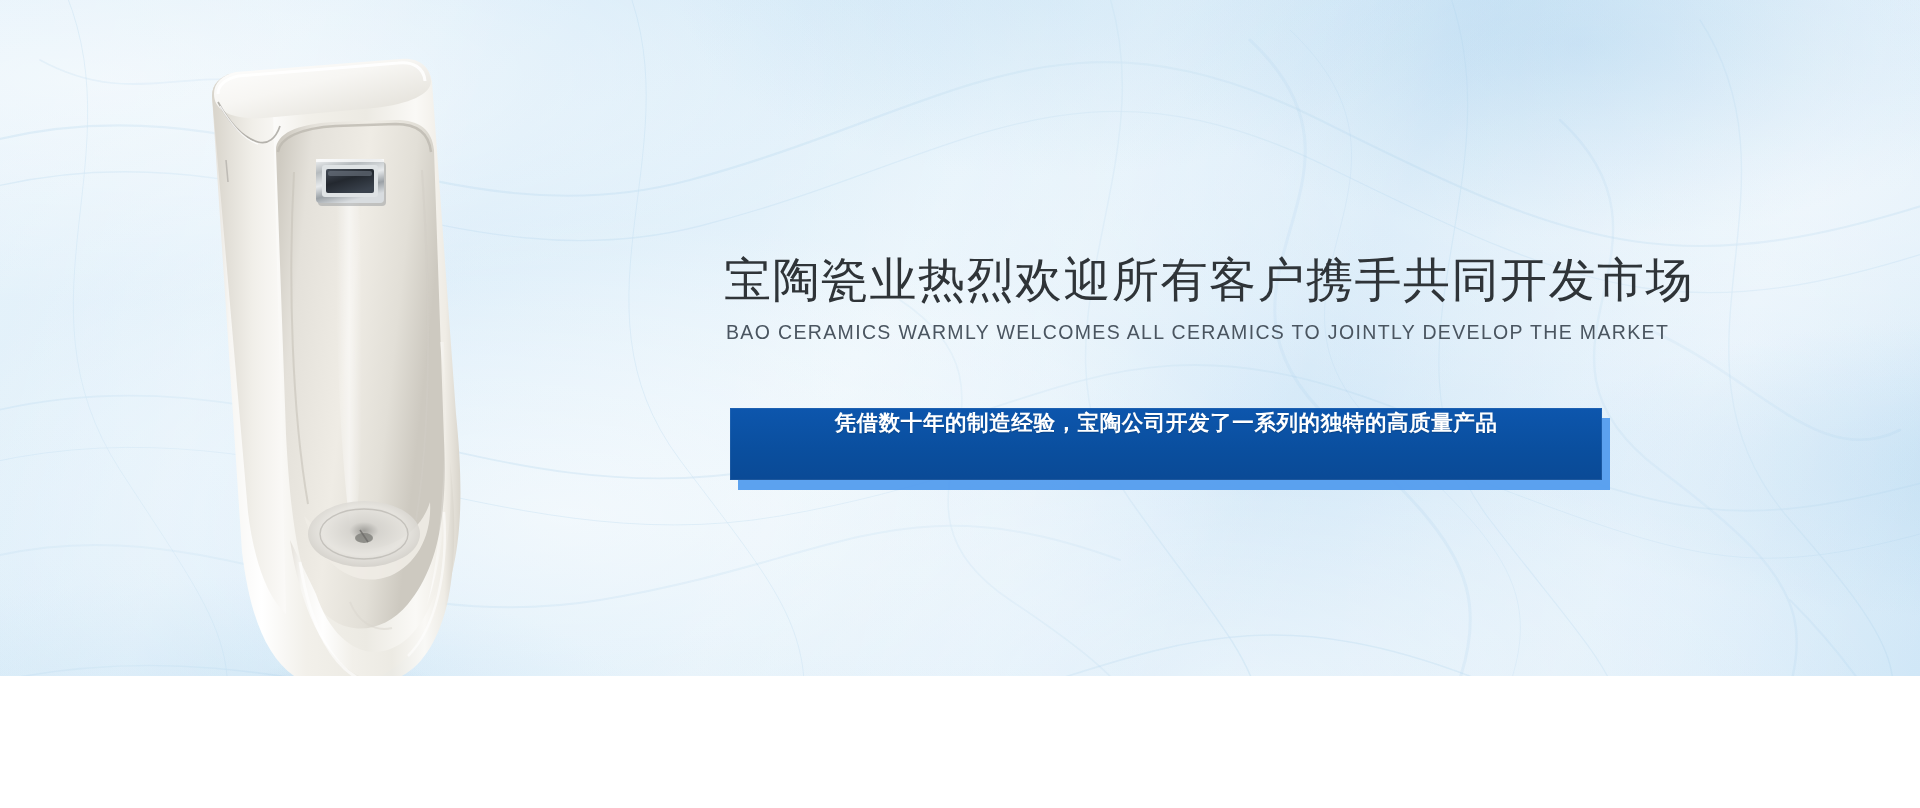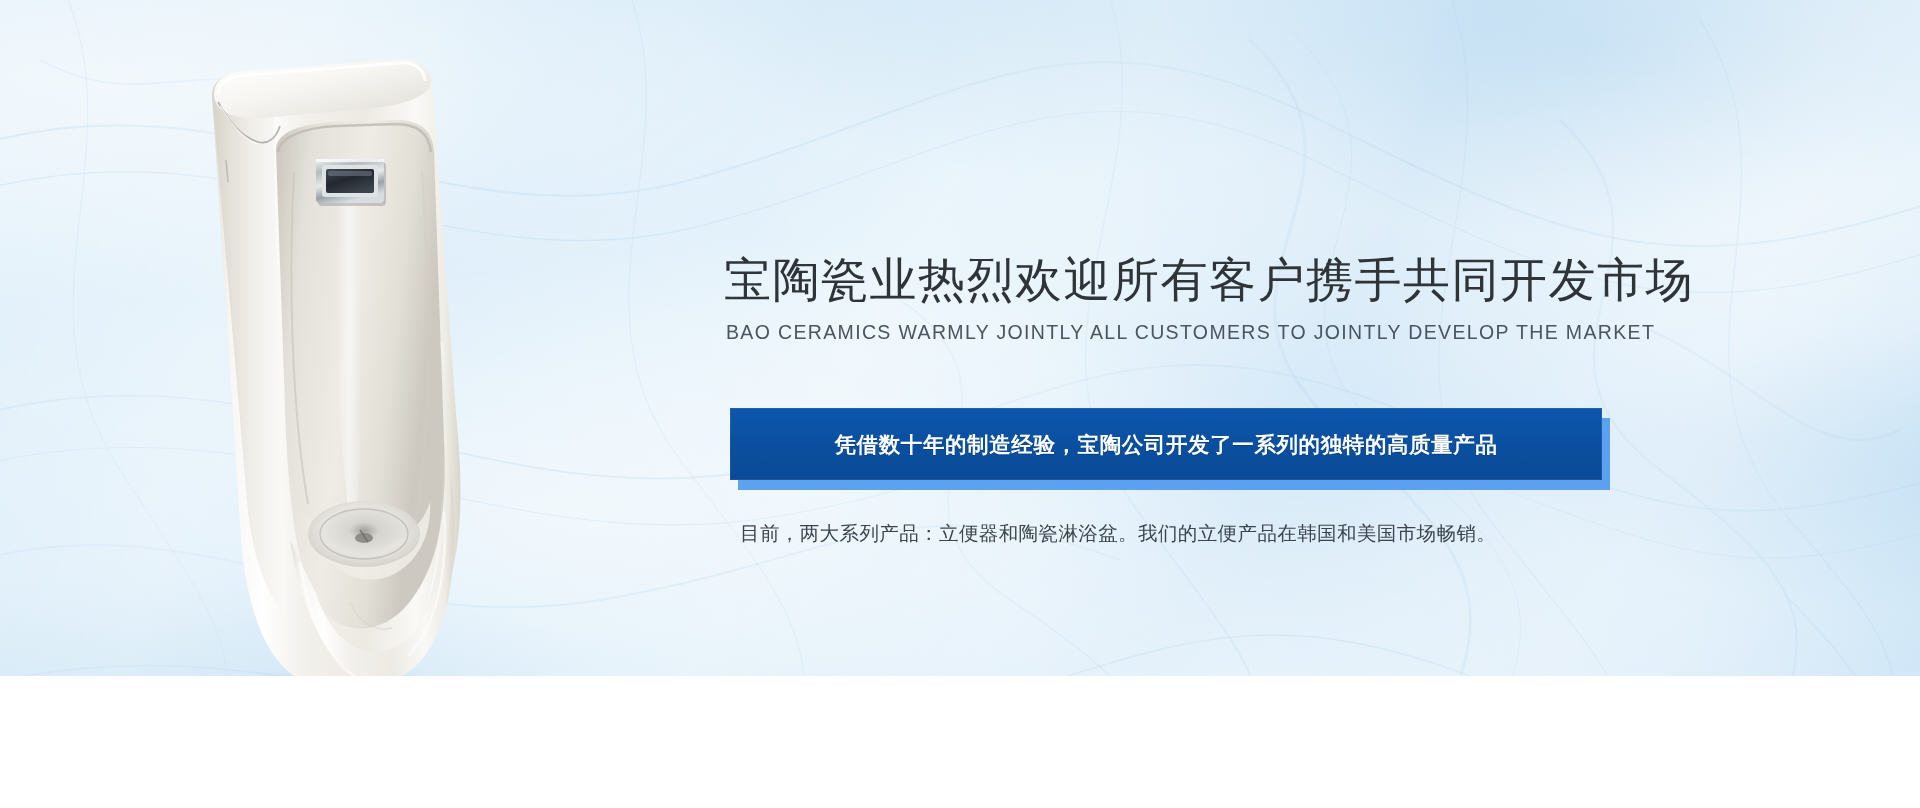--- a/index.html
+++ b/index.html
@@ -130,21 +130,20 @@
     opacity: .92;
   }
   #ribbon {
     position: absolute;
     left: 0;
     top: 0;
     width: 872px;
     height: 72px;
     background: linear-gradient(180deg, #0d56ad 0%, #0a4f9f 55%, #0a4a96 100%);
     display: flex;
-    align-items: center;
     justify-content: center;
     box-shadow: inset 0 0 0 1px rgba(255,255,255,.07);
   }
   #ribbon-text {
     font-size: 21.5px;
     font-weight: 700;
     letter-spacing: .6px;
     color: #ffffff;
     white-space: nowrap;
     text-shadow: 0 1px 1px rgba(0,0,0,.18);
@@ -344,25 +343,24 @@
                C 286 500, 272 566, 240 596
                C 206 626, 166 606, 148 552 Z" fill="url(#bodyG)" opacity="0.95"></path>
       <path d="M 132 520 C 142 586, 166 628, 198 640" fill="none" stroke="#ffffff" stroke-width="3" opacity="0.6"></path>
       <path d="M 276 470 C 280 530, 268 586, 240 614" fill="none" stroke="#ffffff" stroke-width="2.5" opacity="0.55"></path>
       <path d="M 182 560 C 190 580, 206 590, 224 586" fill="none" stroke="#d9d5cd" stroke-width="2" opacity="0.5"></path>
     </svg>
   </div>
 
   <div id="copy">
     <h1 id="headline">宝陶瓷业热烈欢迎所有客户携手共同开发市场</h1>
-    <div id="subheadline">BAO CERAMICS WARMLY JOINTLY ALL CUSTOMERS TO JOINTLY DEVELOP THE MARKET</div>
+    <div id="subheadline">BAO CERAMICS WARMLY WELCOMES ALL CERAMICS TO JOINTLY DEVELOP THE MARKET</div>
   </div>
 
   <div id="ribbon-wrap">
     <div id="ribbon-shadow"></div>
     <div id="ribbon">
       <span id="ribbon-text">凭借数十年的制造经验，宝陶公司开发了一系列的独特的高质量产品</span>
     </div>
   </div>
 
-  <p id="paragraph">目前，两大系列产品：立便器和陶瓷淋浴盆。我们的立便产品在韩国和美国市场畅销。</p>
 
 </div>
 
 </body></html>

